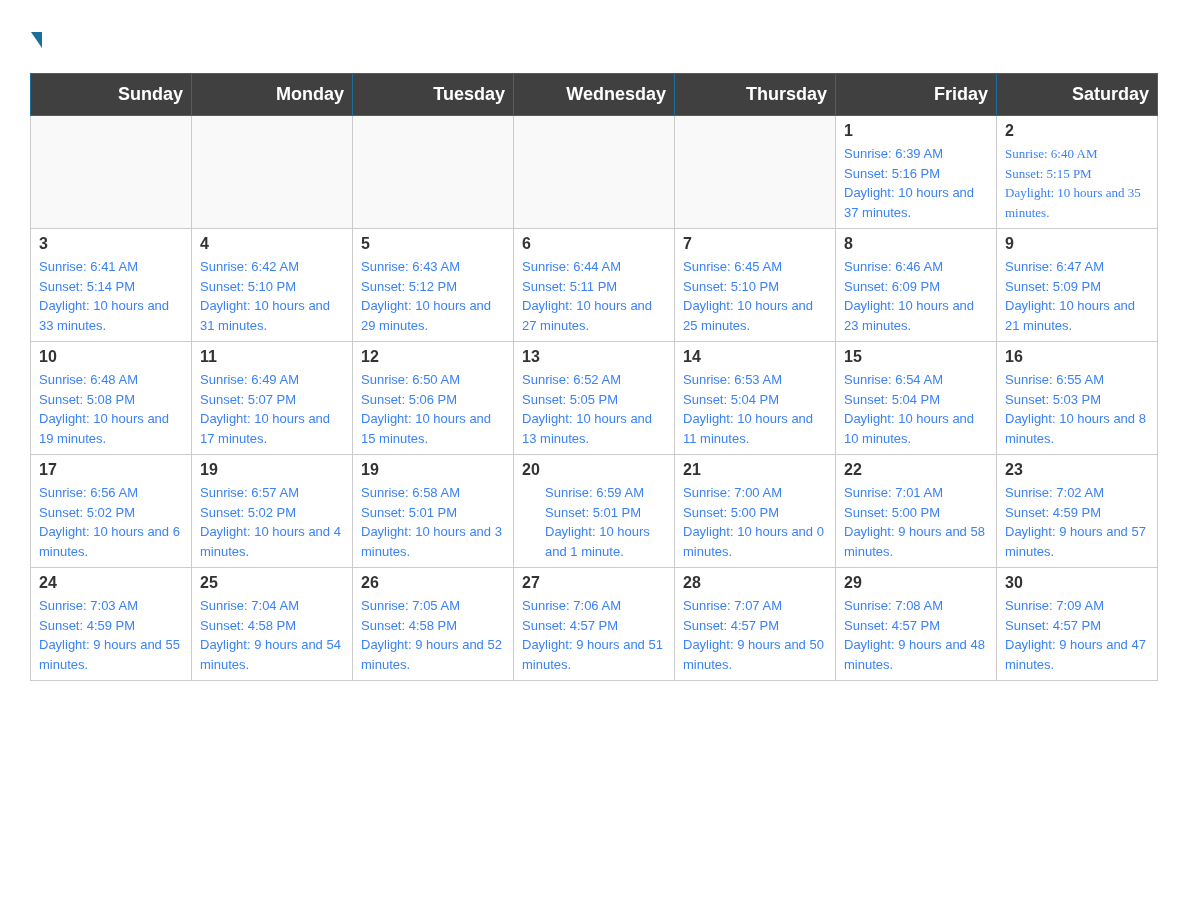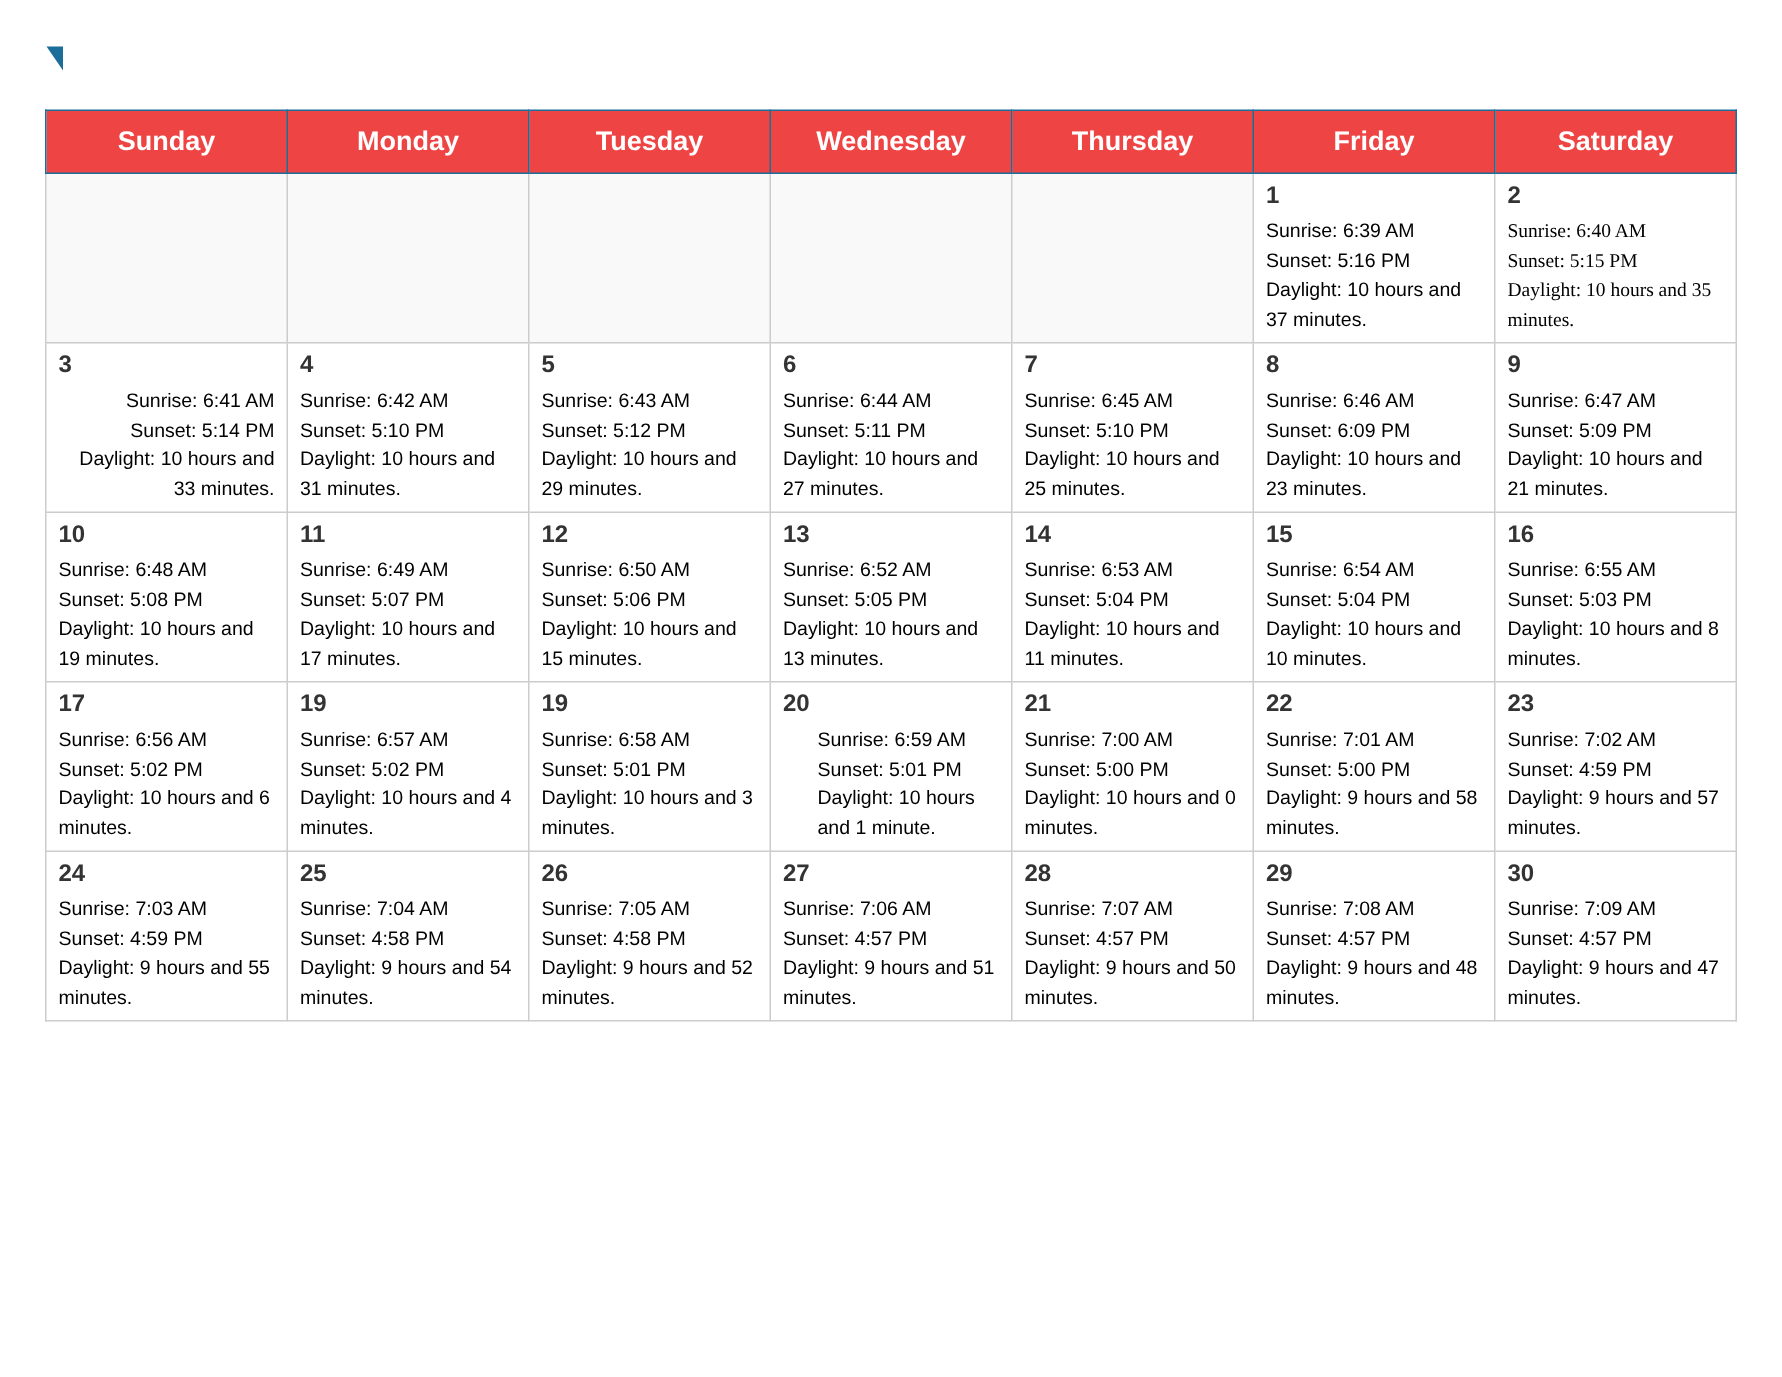--- a/index.html
+++ b/index.html
@@ -32,26 +32,26 @@
     .calendar-subtitle {
       font-size: 22px;
       color: #444;
       margin-top: 4px;
     }
     table {
       width: 100%;
       border-collapse: collapse;
     }
     thead tr th {
-      background-color: #ef4444;
+      background-color: #404040;
       color: #fff;
       padding: 10px 8px;
       font-size: 18px;
       font-weight: bold;
-      text-align: center;
+      text-align: right;
       border: 1px solid #1a6e99;
     }
     tbody tr td {
       border: 1px solid #ccc;
       vertical-align: top;
       padding: 6px 8px;
       width: calc(100% / 7);
       min-height: 100px;
       font-size: 13px;
       color: #333;
@@ -59,21 +59,21 @@
     .day-num {
       font-size: 16px;
       font-weight: bold;
       color: #333;
       display: block;
       margin-bottom: 4px;
     }
     .day-info {
       font-size: 13px;
       line-height: 1.5;
-      color: #000000;
+      color: #3b82f6;
     }
     tbody tr {
       height: 110px;
     }
     tbody tr td.empty {
       background: #f9f9f9;
     }
     .logo-text-line1 {
       font-size: 30px;
       font-weight: bold;
@@ -144,21 +144,21 @@
         <td>
           <span class="day-num">2</span>
           <div class="day-info" style="white-space: pre-line; font-family: Liberation Serif, serif;">Sunrise: 6:40 AM
 Sunset: 5:15 PM
 Daylight: 10 hours and 35 minutes.</div>
         </td>
       </tr>
       <tr>
         <td>
           <span class="day-num">3</span>
-          <div class="day-info" style="white-space: pre-line; text-align: right;">Sunrise: 6:41 AM
+          <div class="day-info" style="white-space: pre-line;">Sunrise: 6:41 AM
 Sunset: 5:14 PM
 Daylight: 10 hours and 33 minutes.</div>
         </td>
         <td>
           <span class="day-num">4</span>
           <div class="day-info" style="white-space: pre-line;">Sunrise: 6:42 AM
 Sunset: 5:10 PM
 Daylight: 10 hours and 31 minutes.</div>
         </td>
         <td>

